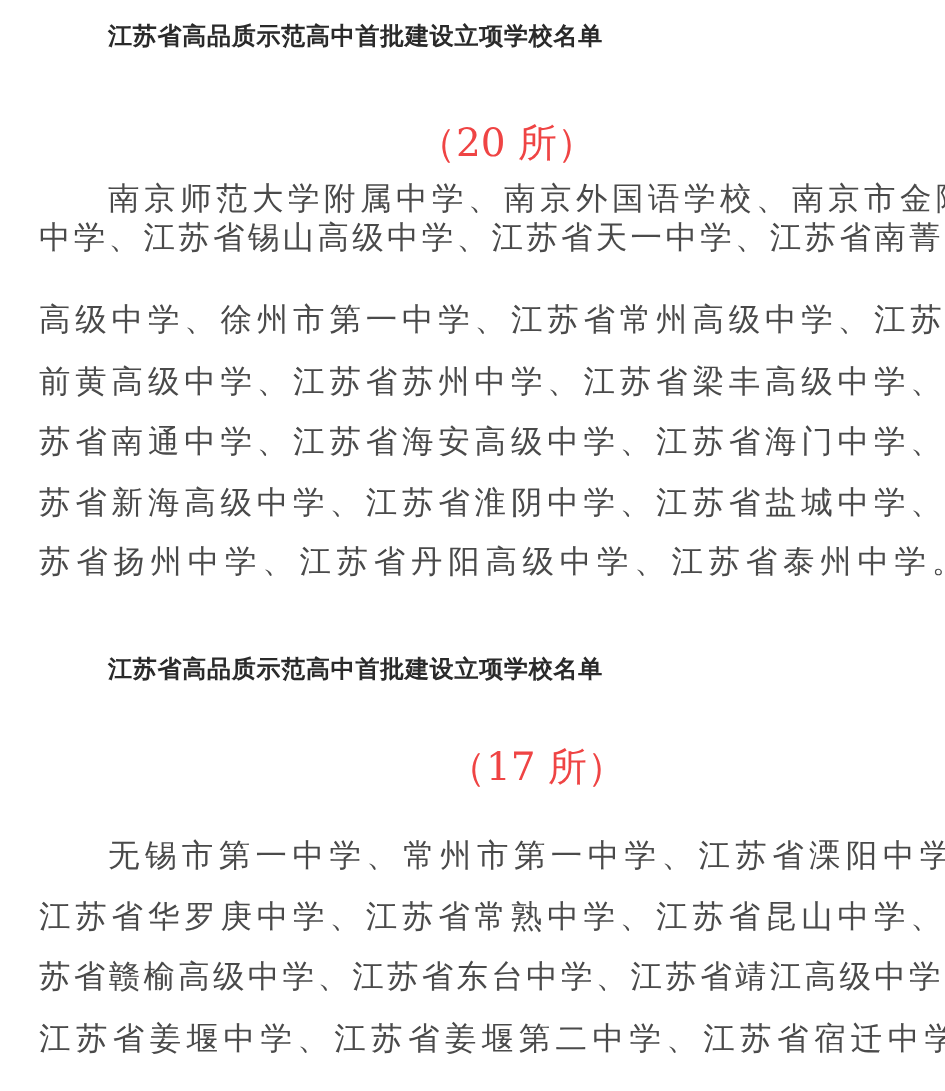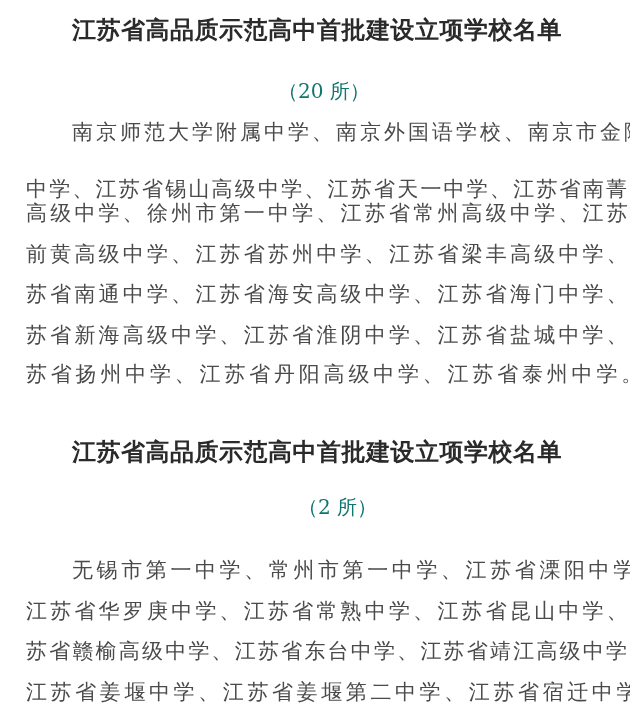--- a/index.html
+++ b/index.html
@@ -1,42 +1,42 @@
 <!DOCTYPE html>
 <html><head>
   <meta charset="utf-8">
   <style>
     html, body { margin: 0; padding: 0; background: #ffffff; }
     body { width: 630px; height: 727px; position: relative; overflow: hidden;
       font-family: "DejaVu Serif", "Liberation Serif", serif; color: #3a3a3a; }
-    .title { position: absolute; left: 72px; font-size: 24px; font-weight: bold; color: #2a2a2a;
+    .title { position: absolute; left: 72px; font-size: 16px; font-weight: bold; color: #2a2a2a;
       letter-spacing: 0.5px; white-space: nowrap; font-family: "DejaVu Sans", sans-serif; }
-    .count { position: absolute; font-size: 20px; color: #0f766e; white-space: nowrap; }
+    .count { position: absolute; font-size: 26px; color: #ef4444; white-space: nowrap; }
     .line { position: absolute; left: 26px; width: 590px; font-size: 21px; white-space: nowrap;
       letter-spacing: 3.2px; color: #4a4a4a; font-family: "DejaVu Sans", sans-serif; }
   </style>
 </head>
 <body>
 
 <div>
   <div class="title" style="top:14px;">江苏省高品质示范高中首批建设立项学校名单</div>
   <div class="count" style="top:78px; left:278px;">（20 所）</div>
 
   <div>
     <div class="line" style="top:118px; left:72px; letter-spacing:3.0px;">南京师范大学附属中学、南京外国语学校、南京市金陵</div>
-    <div class="line" style="top:144px; letter-spacing:2.2px;margin-top:31px;">中学、江苏省锡山高级中学、江苏省天一中学、江苏省南菁</div>
+    <div class="line" style="top:144px; letter-spacing:2.2px;">中学、江苏省锡山高级中学、江苏省天一中学、江苏省南菁</div>
     <div class="line" style="top:199px; letter-spacing:3.2px;">高级中学、徐州市第一中学、江苏省常州高级中学、江苏省</div>
     <div class="line" style="top:240px; letter-spacing:3.2px;">前黄高级中学、江苏省苏州中学、江苏省梁丰高级中学、江</div>
     <div class="line" style="top:280px; letter-spacing:3.2px;">苏省南通中学、江苏省海安高级中学、江苏省海门中学、江</div>
     <div class="line" style="top:321px; letter-spacing:3.2px;">苏省新海高级中学、江苏省淮阴中学、江苏省盐城中学、江</div>
     <div class="line" style="top:360px; letter-spacing:3.8px;">苏省扬州中学、江苏省丹阳高级中学、江苏省泰州中学。</div>
   </div>
 
   <div class="title" style="top:436px;">江苏省高品质示范高中首批建设立项学校名单</div>
-  <div class="count" style="top:494px; left:298px;">（2 所）</div>
+  <div class="count" style="top:494px; left:298px;">（17 所）</div>
 
   <div>
     <div class="line" style="top:556px; left:72px; letter-spacing:3.6px;">无锡市第一中学、常州市第一中学、江苏省溧阳中学、</div>
     <div class="line" style="top:597px; letter-spacing:3.2px;">江苏省华罗庚中学、江苏省常熟中学、江苏省昆山中学、江</div>
     <div class="line" style="top:637px; letter-spacing:2.2px;">苏省赣榆高级中学、江苏省东台中学、江苏省靖江高级中学、</div>
     <div class="line" style="top:678px; letter-spacing:3.6px;">江苏省姜堰中学、江苏省姜堰第二中学、江苏省宿迁中学。</div>
   </div>
 </div>
 
 </body></html>

